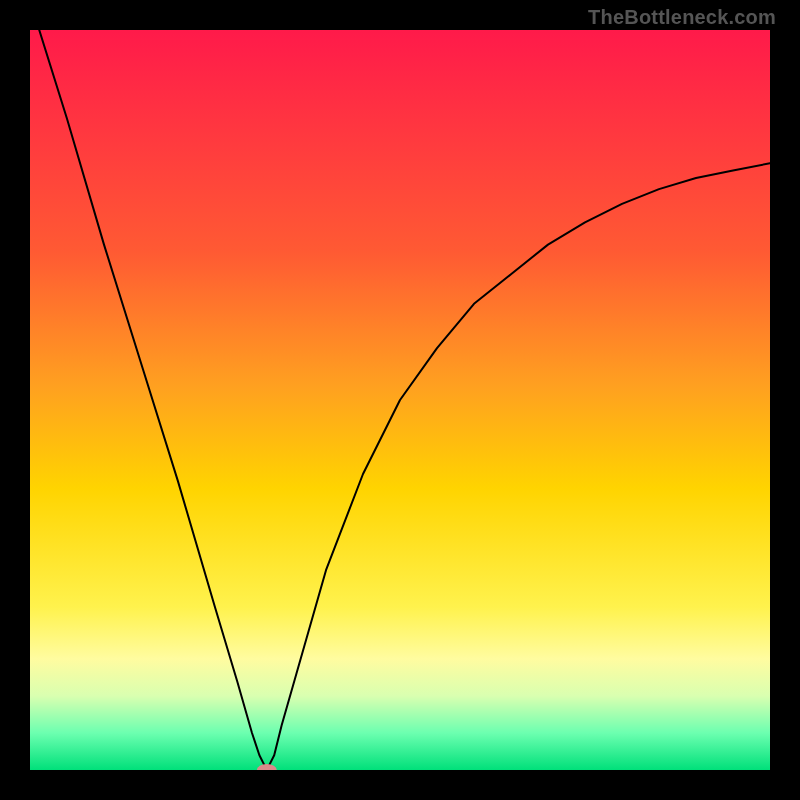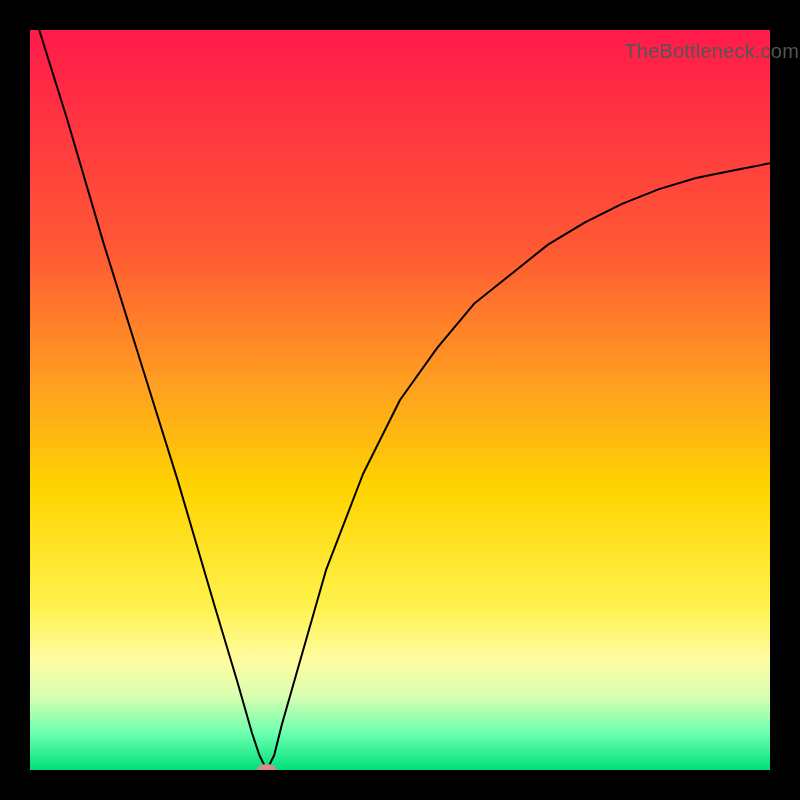--- a/index.html
+++ b/index.html
@@ -28,27 +28,26 @@
     overflow: hidden;
   }
   .plot-svg {
     width: 740px;
     height: 740px;
     display: block;
   }
   .watermark {
     position: absolute;
     top: 6px;
-    right: 1px;
+    right: 24px;
     color: #555;
     font-size: 20px;
-    font-weight: 400;
+    font-weight: 700;
     letter-spacing: 0.2px;
     user-select: none;
-    margin-top: 34px;
   }
   .gradient-rect {
     
   }
 </style>
 </head>
 <body>
 
 <div class="frame">
 

